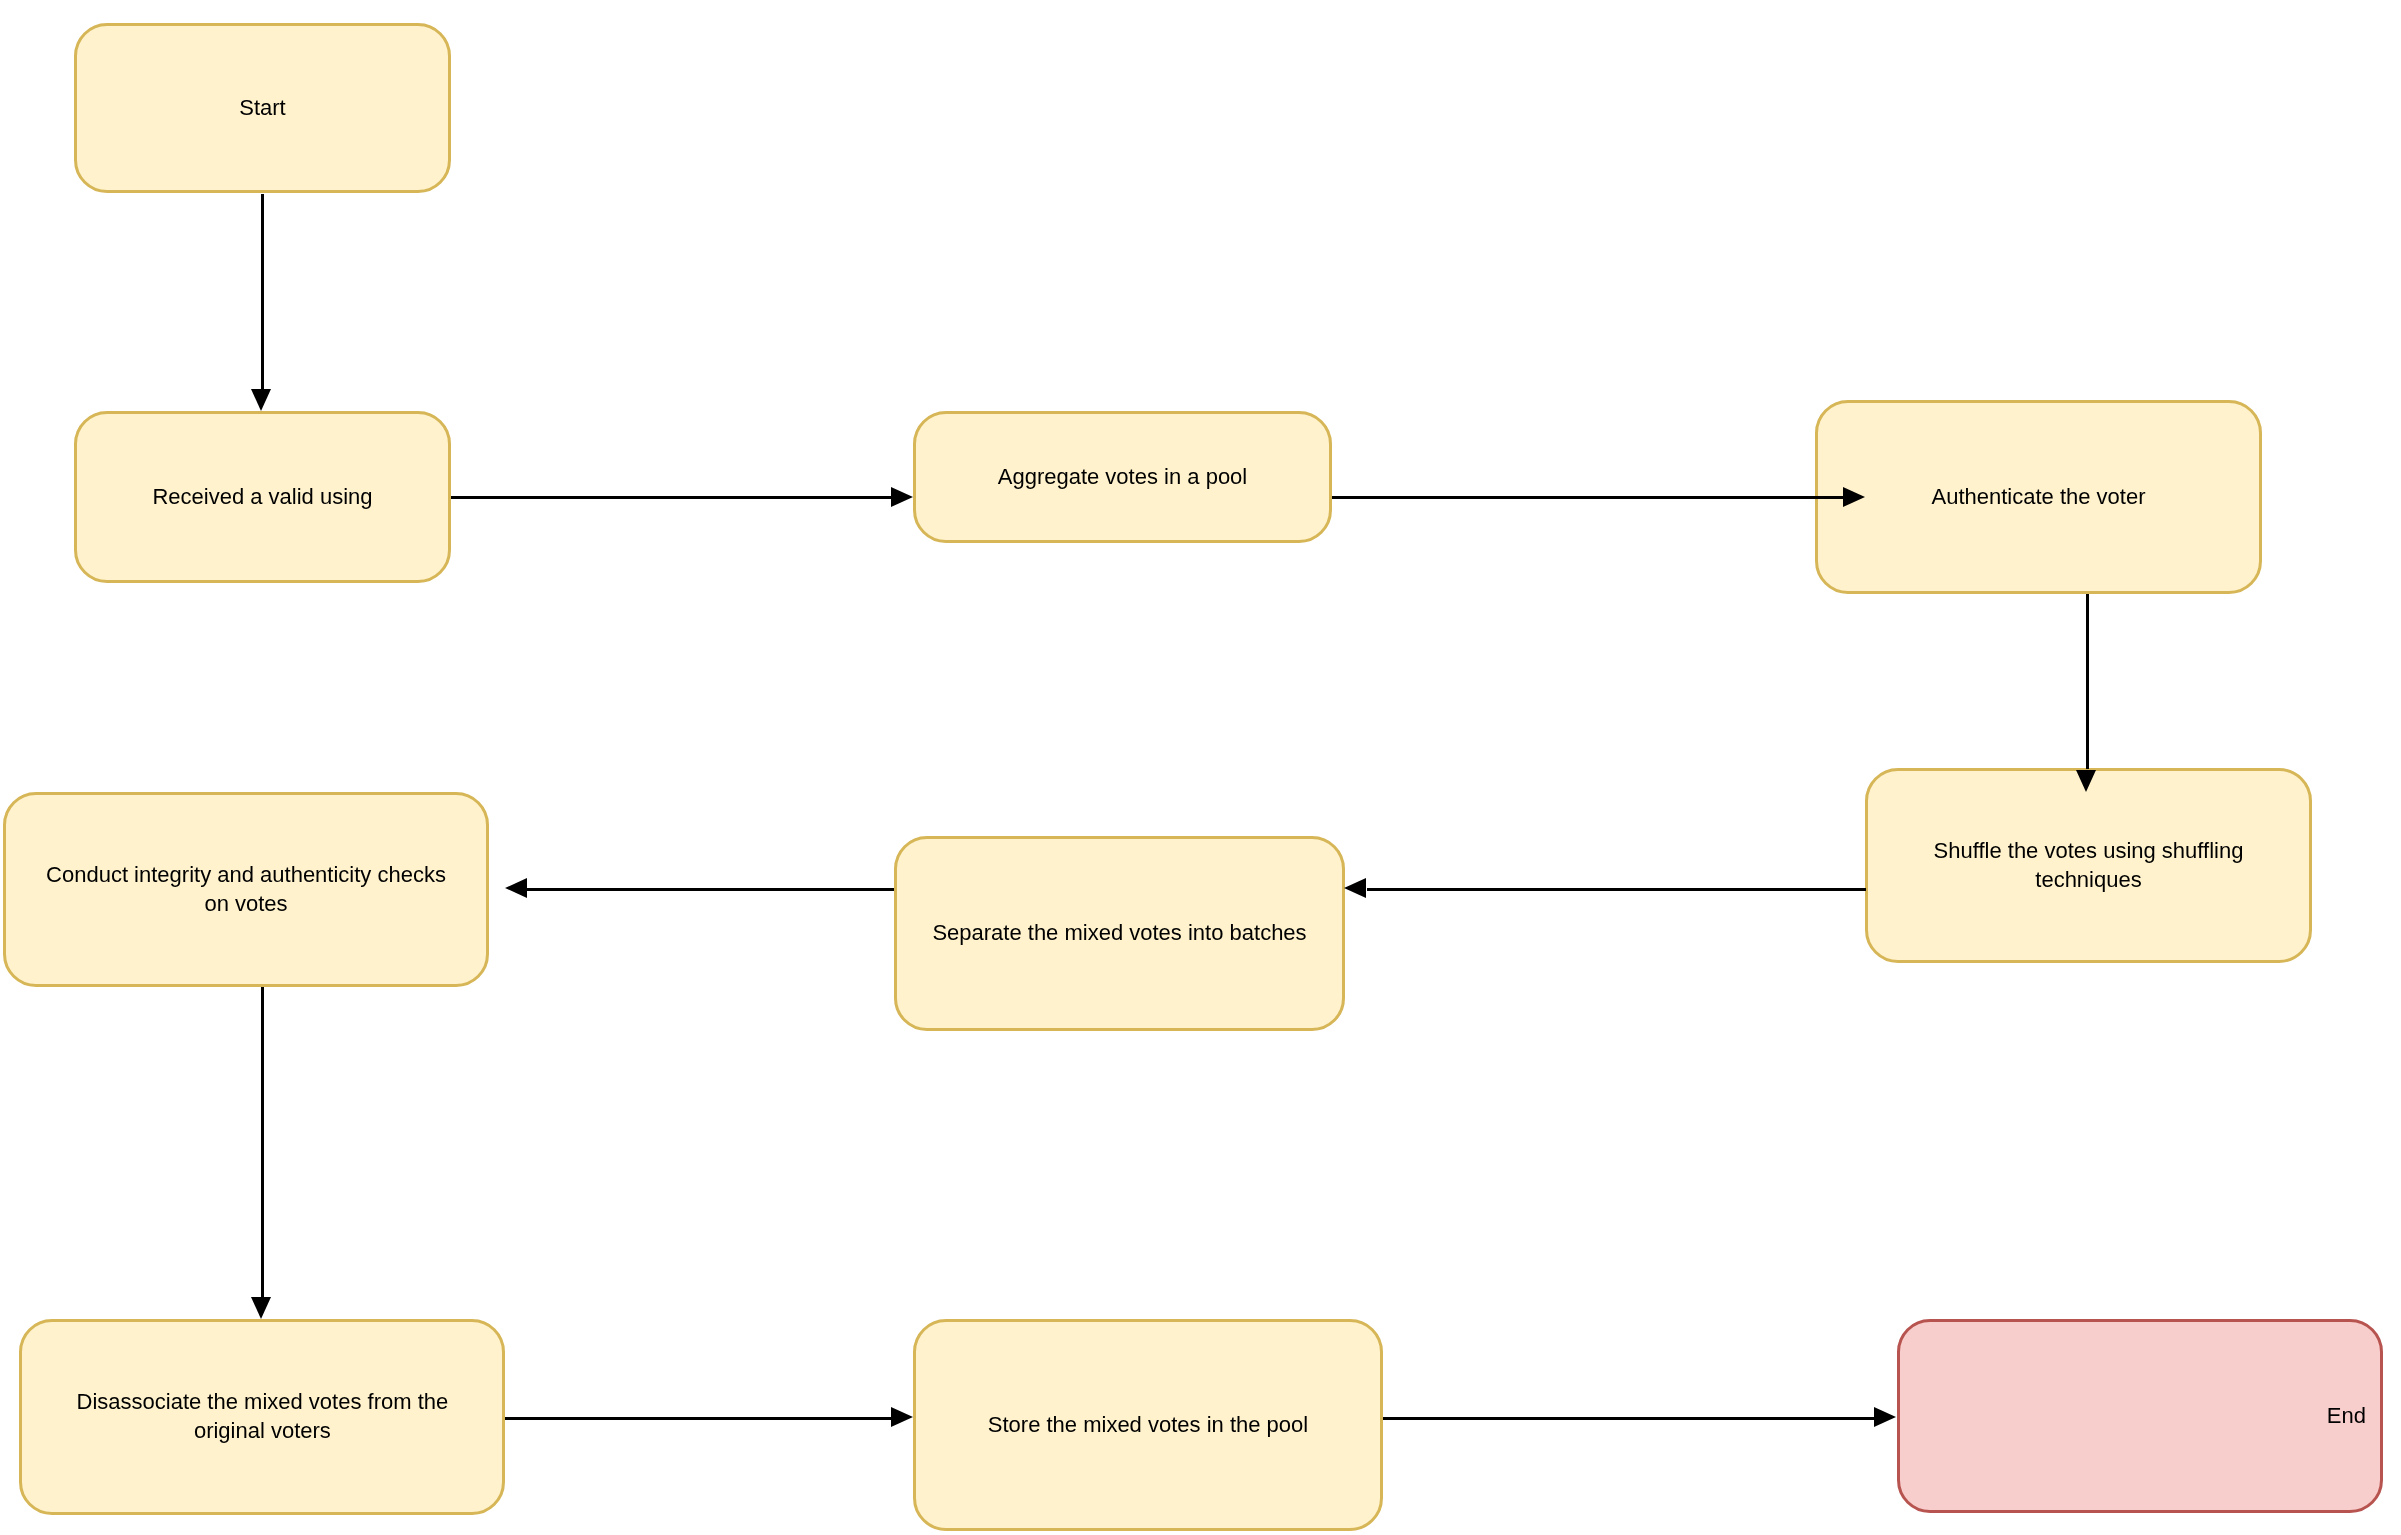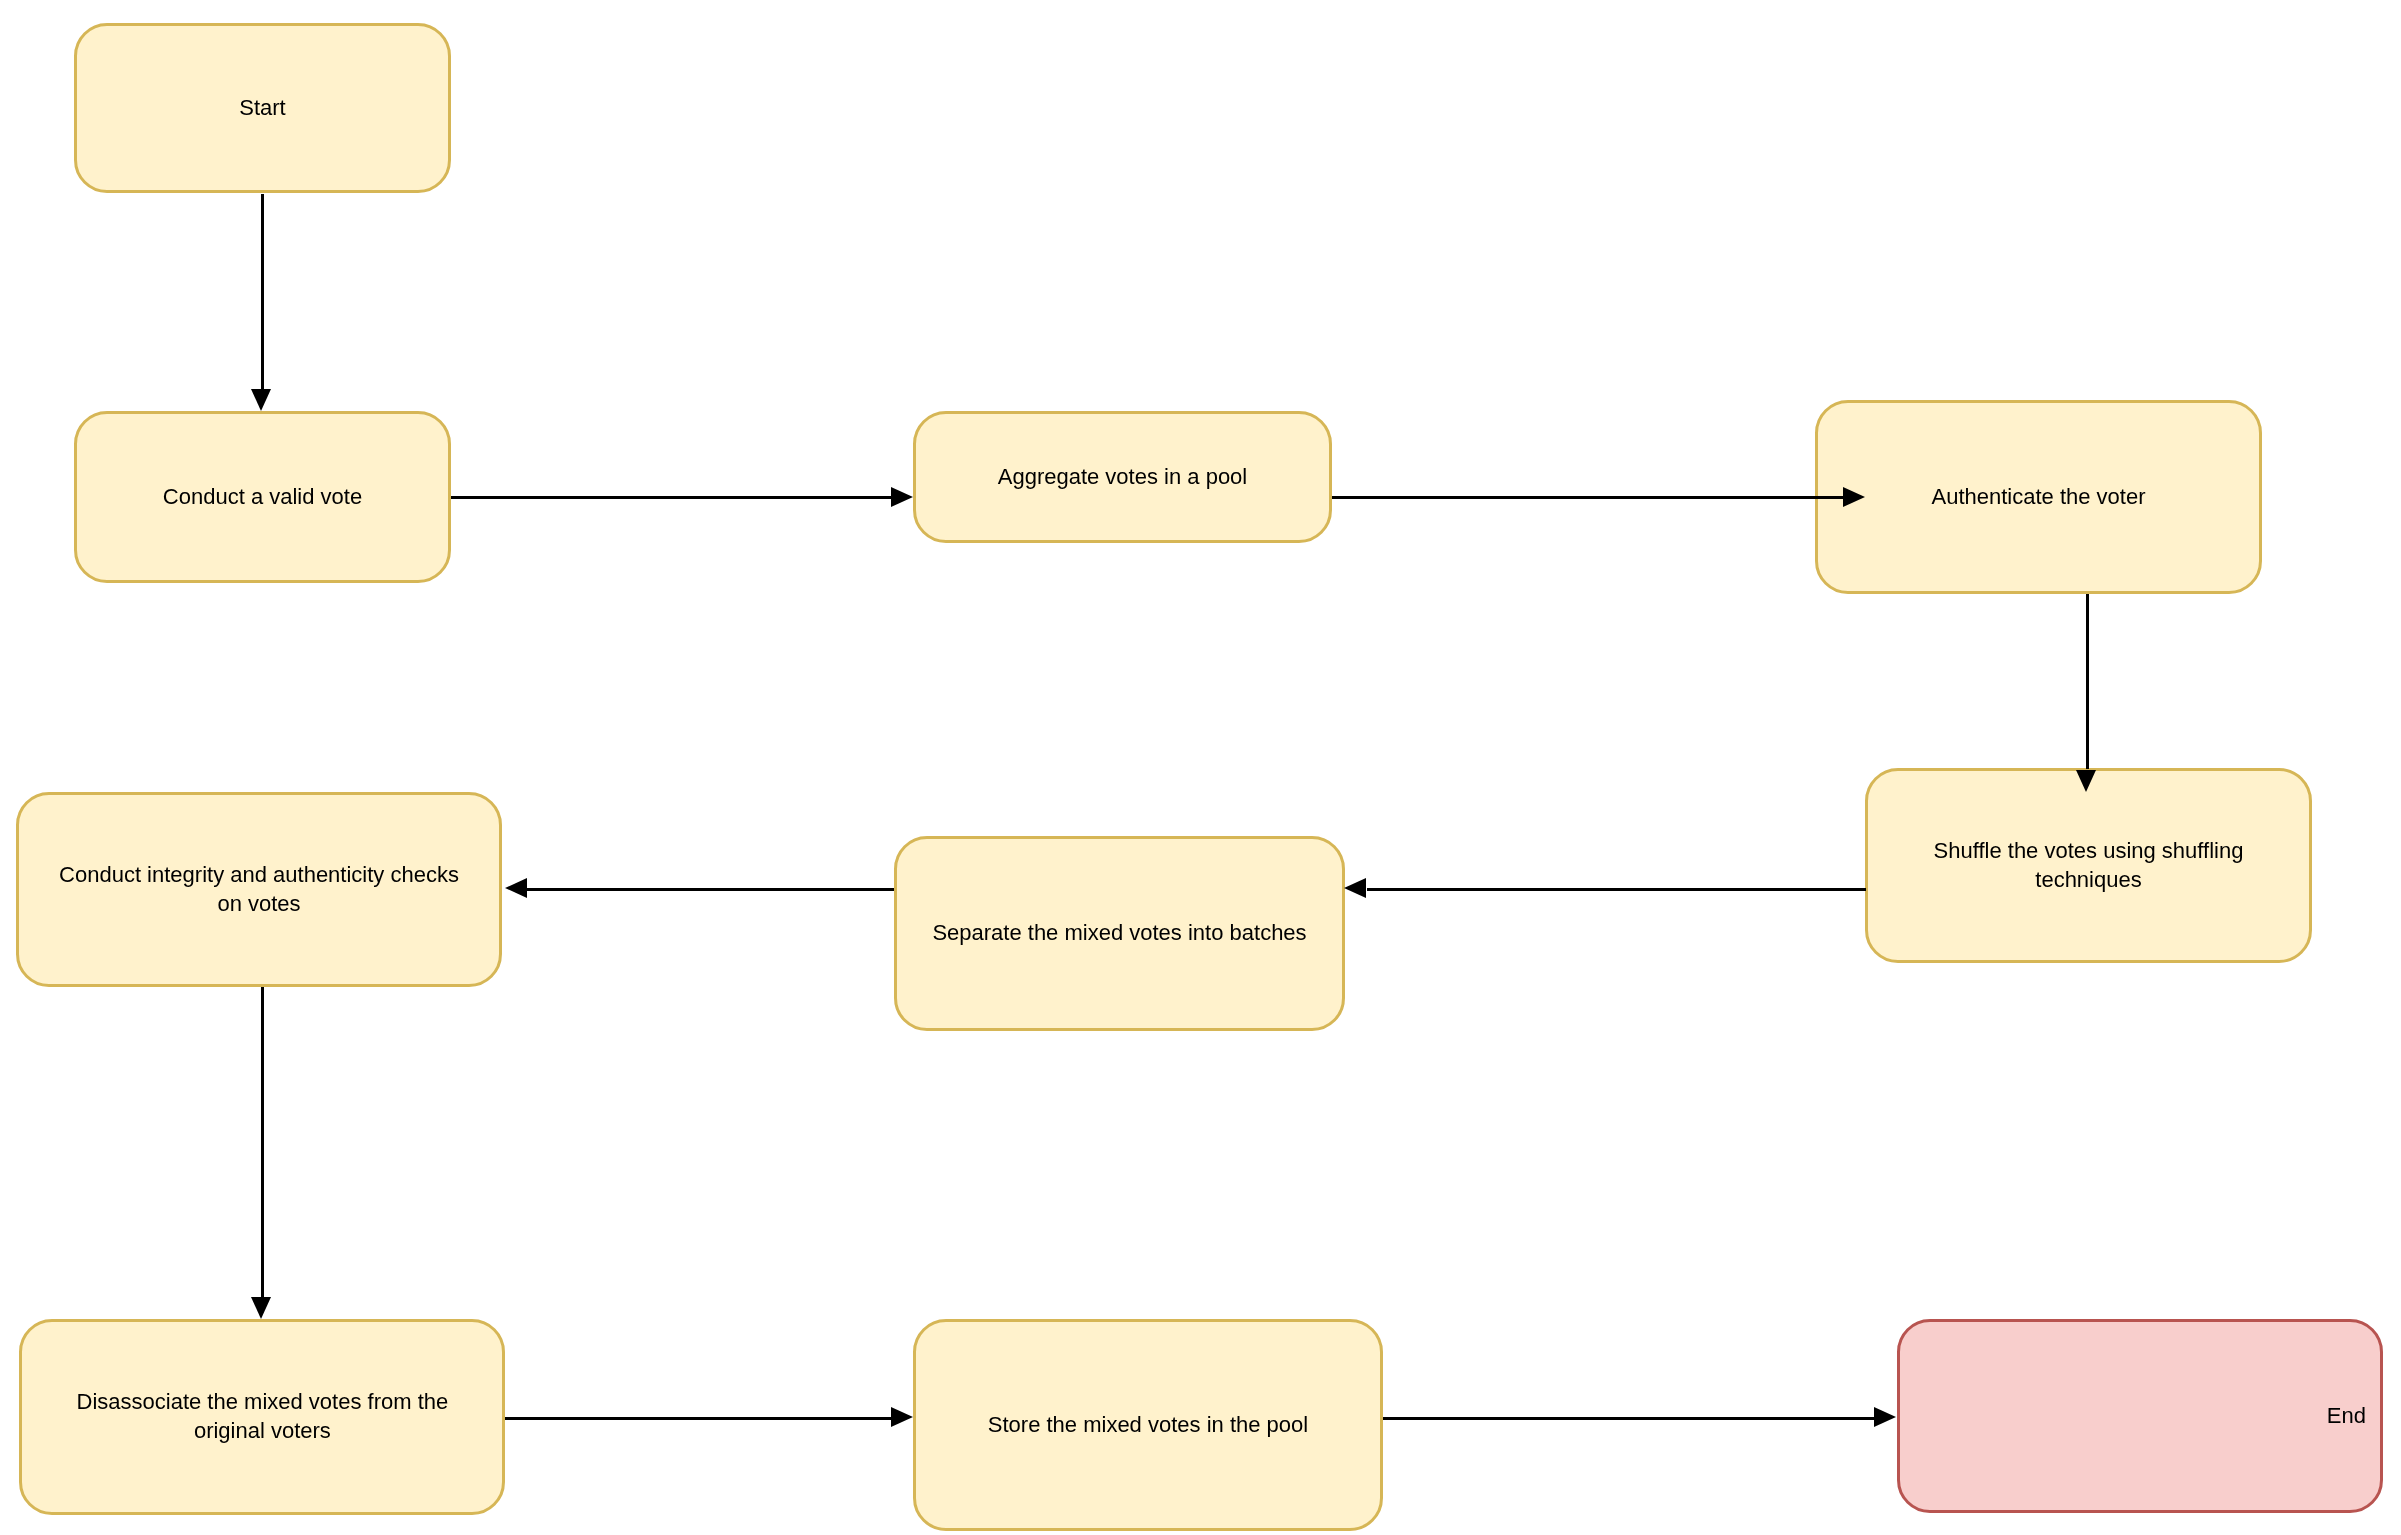--- a/index.html
+++ b/index.html
@@ -70,40 +70,40 @@
 </head>
 <body>
 
 <div class="canvas">
 
   <div class="node process" style="left:74px; top:23px; width:377px; height:170px;">
     <span class="label">Start</span>
   </div>
 
   <div class="node process" style="left:74px; top:411px; width:377px; height:172px;">
-    <span class="label">Conduct a valid vote</span>
+    <span class="label">Received a valid using</span>
   </div>
 
   <div class="node process" style="left:913px; top:411px; width:419px; height:132px;">
     <span class="label">Aggregate votes in a pool</span>
   </div>
 
   <div class="node process" style="left:1815px; top:400px; width:447px; height:194px;">
     <span class="label">Authenticate the voter</span>
   </div>
 
   <div class="node process" style="left:1865px; top:768px; width:447px; height:195px;">
     <span class="label">Shuffle the votes using shuffling techniques</span>
   </div>
 
   <div class="node process" style="left:894px; top:792px; width:451px; height:195px;margin-top:44px;">
     <span class="label">Separate the mixed votes into batches</span>
   </div>
 
-  <div class="node process pad-wide" style="left:16px; top:792px; width:486px; height:195px;">
+  <div class="node process pad-wide" style="left:3px; top:792px; width:486px; height:195px;">
     <span class="label">Conduct integrity and authenticity checks on votes</span>
   </div>
 
   <div class="node process pad-wide" style="left:19.4px; top:1319px; width:486px; height:196px;">
     <span class="label">Disassociate the mixed votes from the original voters</span>
   </div>
 
   <div class="node process pad-tight" style="left:913px; top:1319px; width:470px; height:212px;align-items:center;">
     <span class="label">Store the mixed votes in the pool</span>
   </div>

